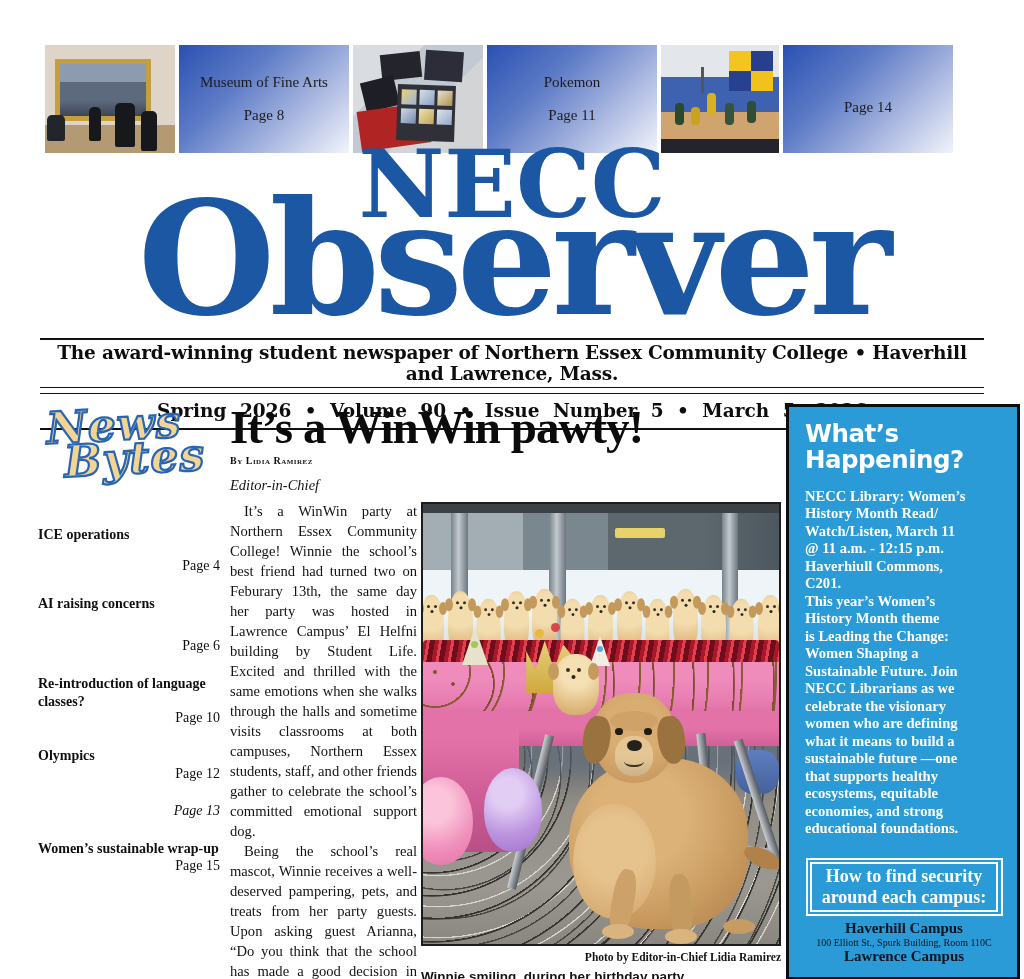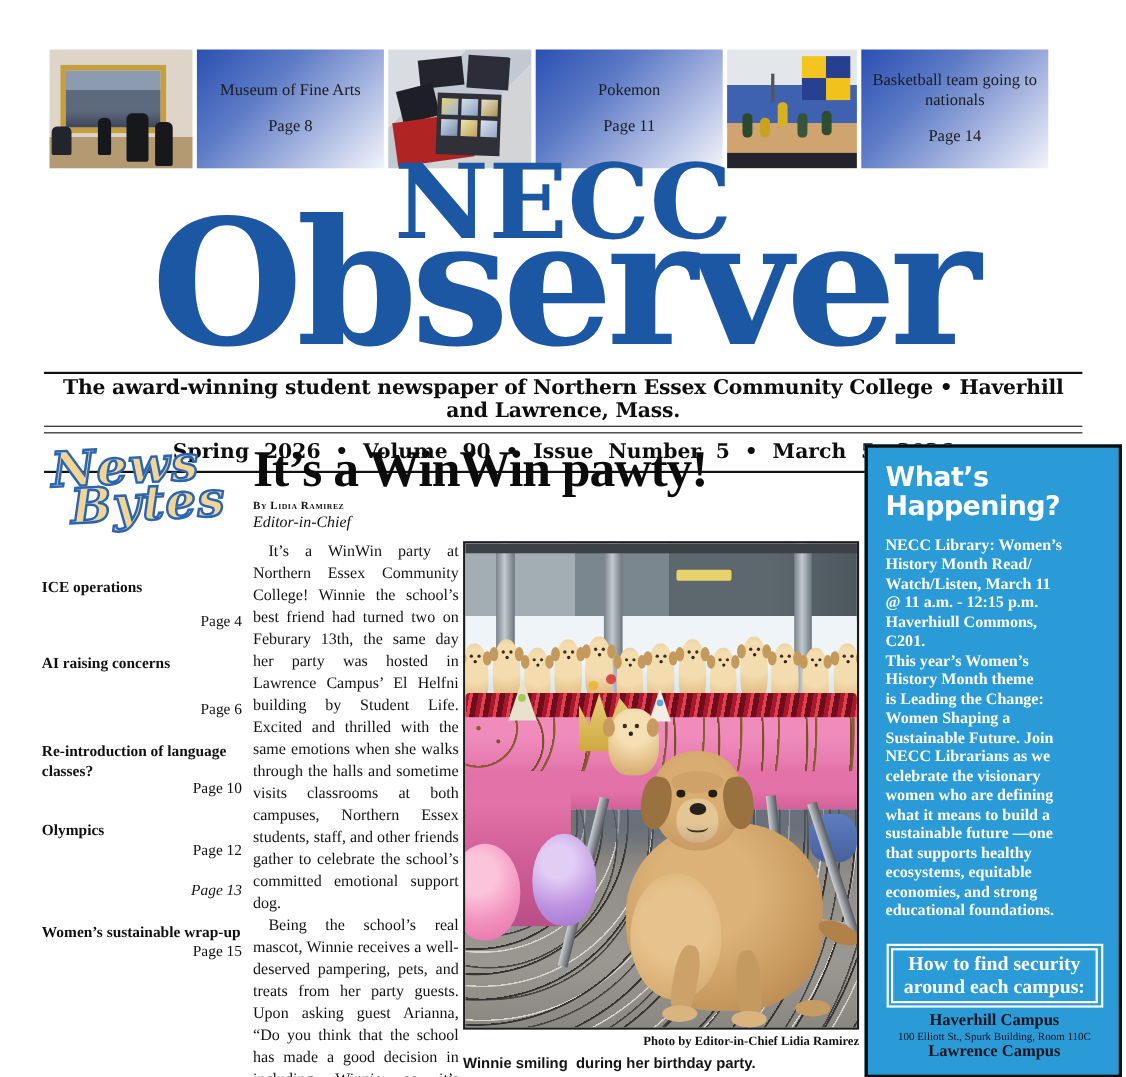--- a/index.html
+++ b/index.html
@@ -92,21 +92,21 @@
   .nb-item:nth-child(4) .nb-page{margin-top:1px;}
   .nb-item:nth-child(5) .nb-page{margin-top:0px;font-style:italic;}
   .nb-item:nth-child(6) .nb-page{margin-top:1px;}
   .nb-item:nth-child(7) .nb-page{margin-top:22px;}
   .nb-item:nth-child(8) .nb-page{margin-top:1px;}
 
   
   .headline{font-family:"Liberation Serif",serif;font-weight:bold;font-size:47px;line-height:1;
             letter-spacing:-1px;color:#0b0b0b;margin:0 0 4px 0;}
   .byline{font-weight:bold;font-size:10px;font-variant:small-caps;letter-spacing:0.5px;}
-  .byrole{font-style:italic;font-size:14.5px;margin-top:1px;}
+  .byrole{font-style:italic;font-size:14.5px;margin-top:11px;}
   .article-flex{display:flex;margin-top:8px;}
   .body-col{width:187px;flex:none;font-size:14.6px;line-height:1.37;text-align:justify;color:#131313;}
   .body-col p{margin:0;text-indent:14px;}
   .figure{flex:none;width:360px;margin-left:4px;}
   .photo-credit{text-align:right;font-weight:bold;font-size:11.5px;margin-top:5px;color:#141414;}
   .photo-caption{font-family:"Liberation Sans",sans-serif;font-weight:bold;font-size:13.5px;margin-top:6px;
                  white-space:pre-wrap;color:#141414;}
 
   
   .photo-art{position:relative;width:356px;height:440px;border:2px solid #1d1d1d;overflow:hidden;background:#cfdde4;}
@@ -265,21 +265,20 @@
       <div class="checker"></div>
       <div class="hoop"></div>
       <div class="player g1"></div>
       <div class="player g2"></div>
       <div class="player g3"></div>
       <div class="player g4"></div>
       <div class="player g5"></div>
       <div class="stand"></div>
     </div>
     <div class="teaser">
-      <div class="t-title">Basketball team going to nationals</div>
       <div class="t-page">Page 14</div>
     </div>
   </header>
 
   <div class="masthead">
     <div class="necc">NECC</div>
     <div class="observer">Observer</div>
   </div>
 
   <div class="rules">

